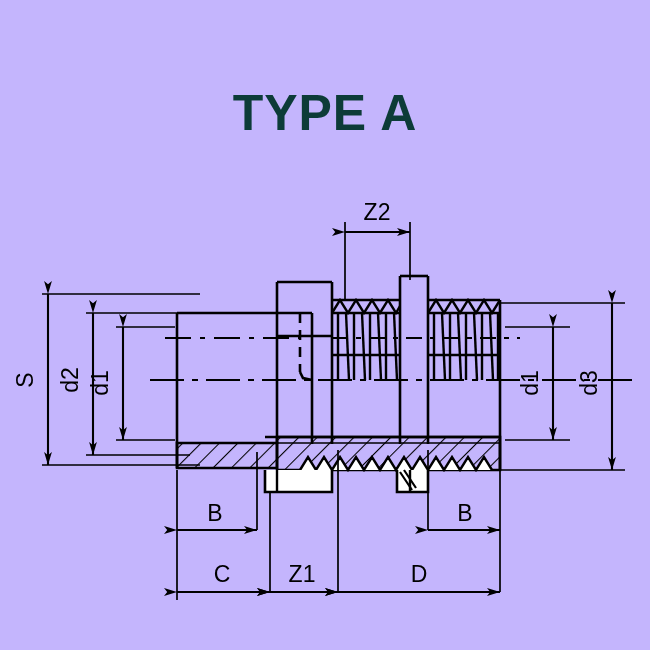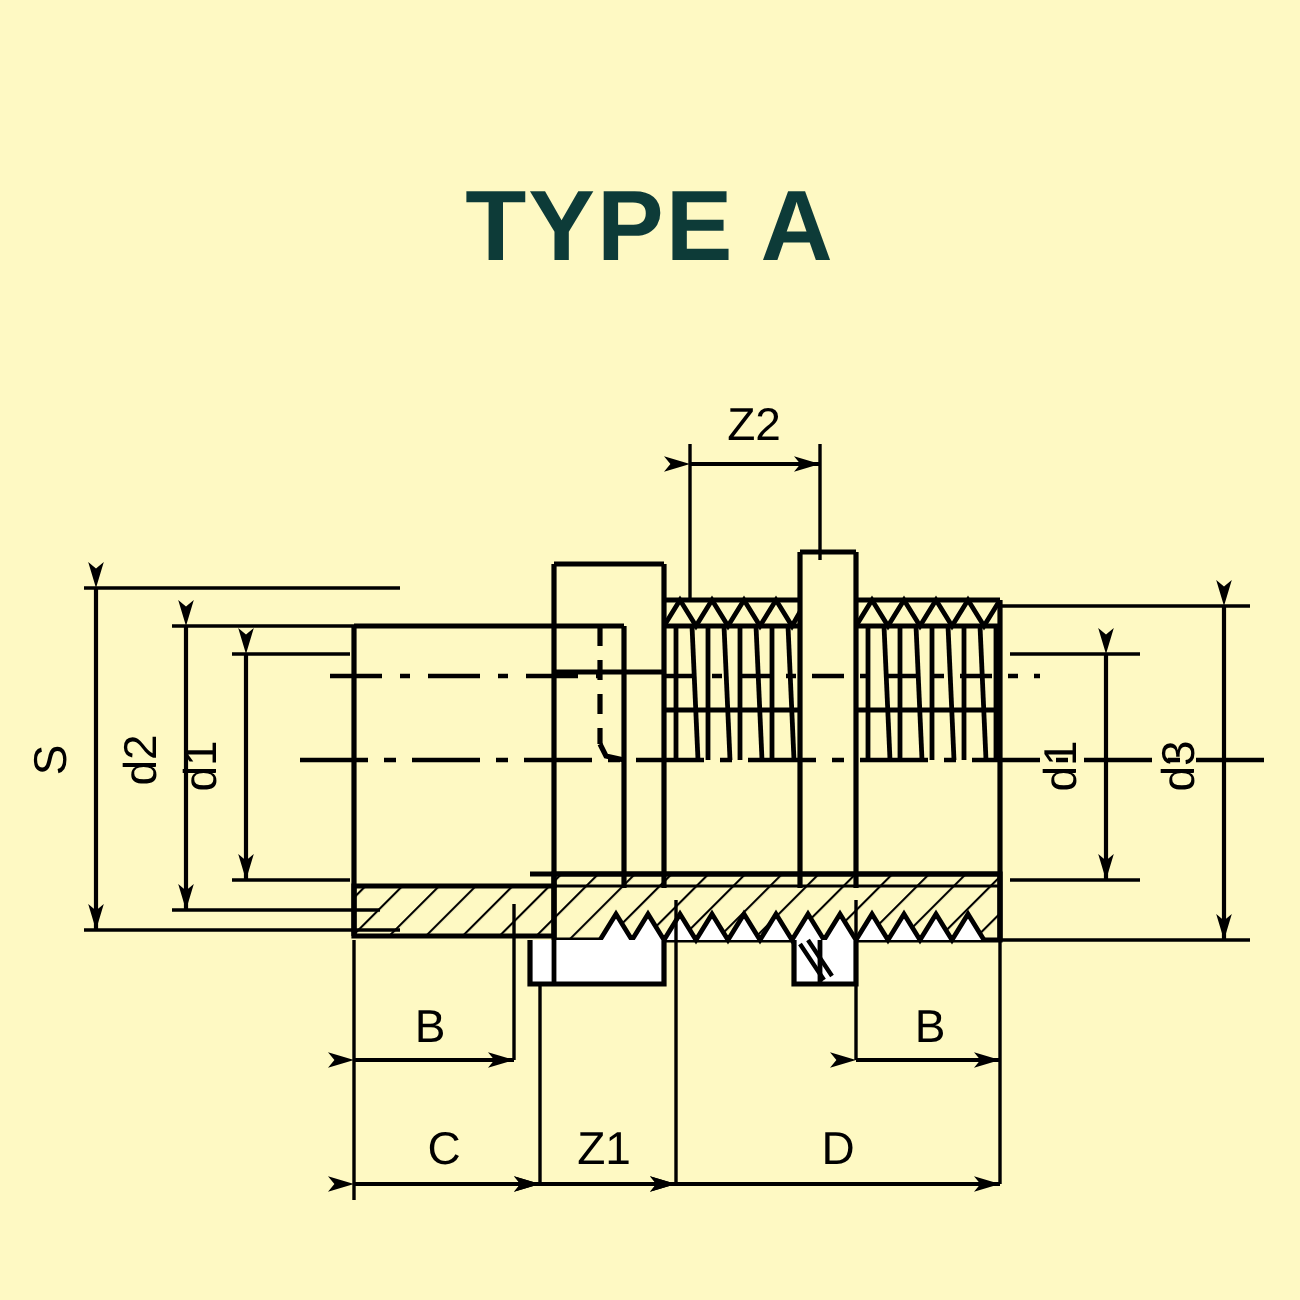--- a/index.html
+++ b/index.html
@@ -1,18 +1,18 @@
 <!DOCTYPE html>
 <html><head>
 <meta charset="utf-8">
 <style>
   html,body{margin:0;padding:0;background:#ffffff;}
   body{width:650px;height:650px;overflow:hidden;
        font-family:"Liberation Sans",sans-serif;}
-  #stage{position:relative;width:650px;height:650px;background:#fef9c3;}
+  #stage{position:relative;width:650px;height:650px;background:#c4b5fd;}
   #title{
     position:absolute;left:0;top:84px;width:650px;text-align:center;
     font-family:"Liberation Sans",sans-serif;
     font-size:50px;font-weight:bold;letter-spacing:1px;
     color:#0d3b38;
   }
   svg{position:absolute;left:0;top:0;}
   text.dim{font-family:"Liberation Sans",sans-serif;font-size:23px;fill:#000;}
 </style>
 </head>

